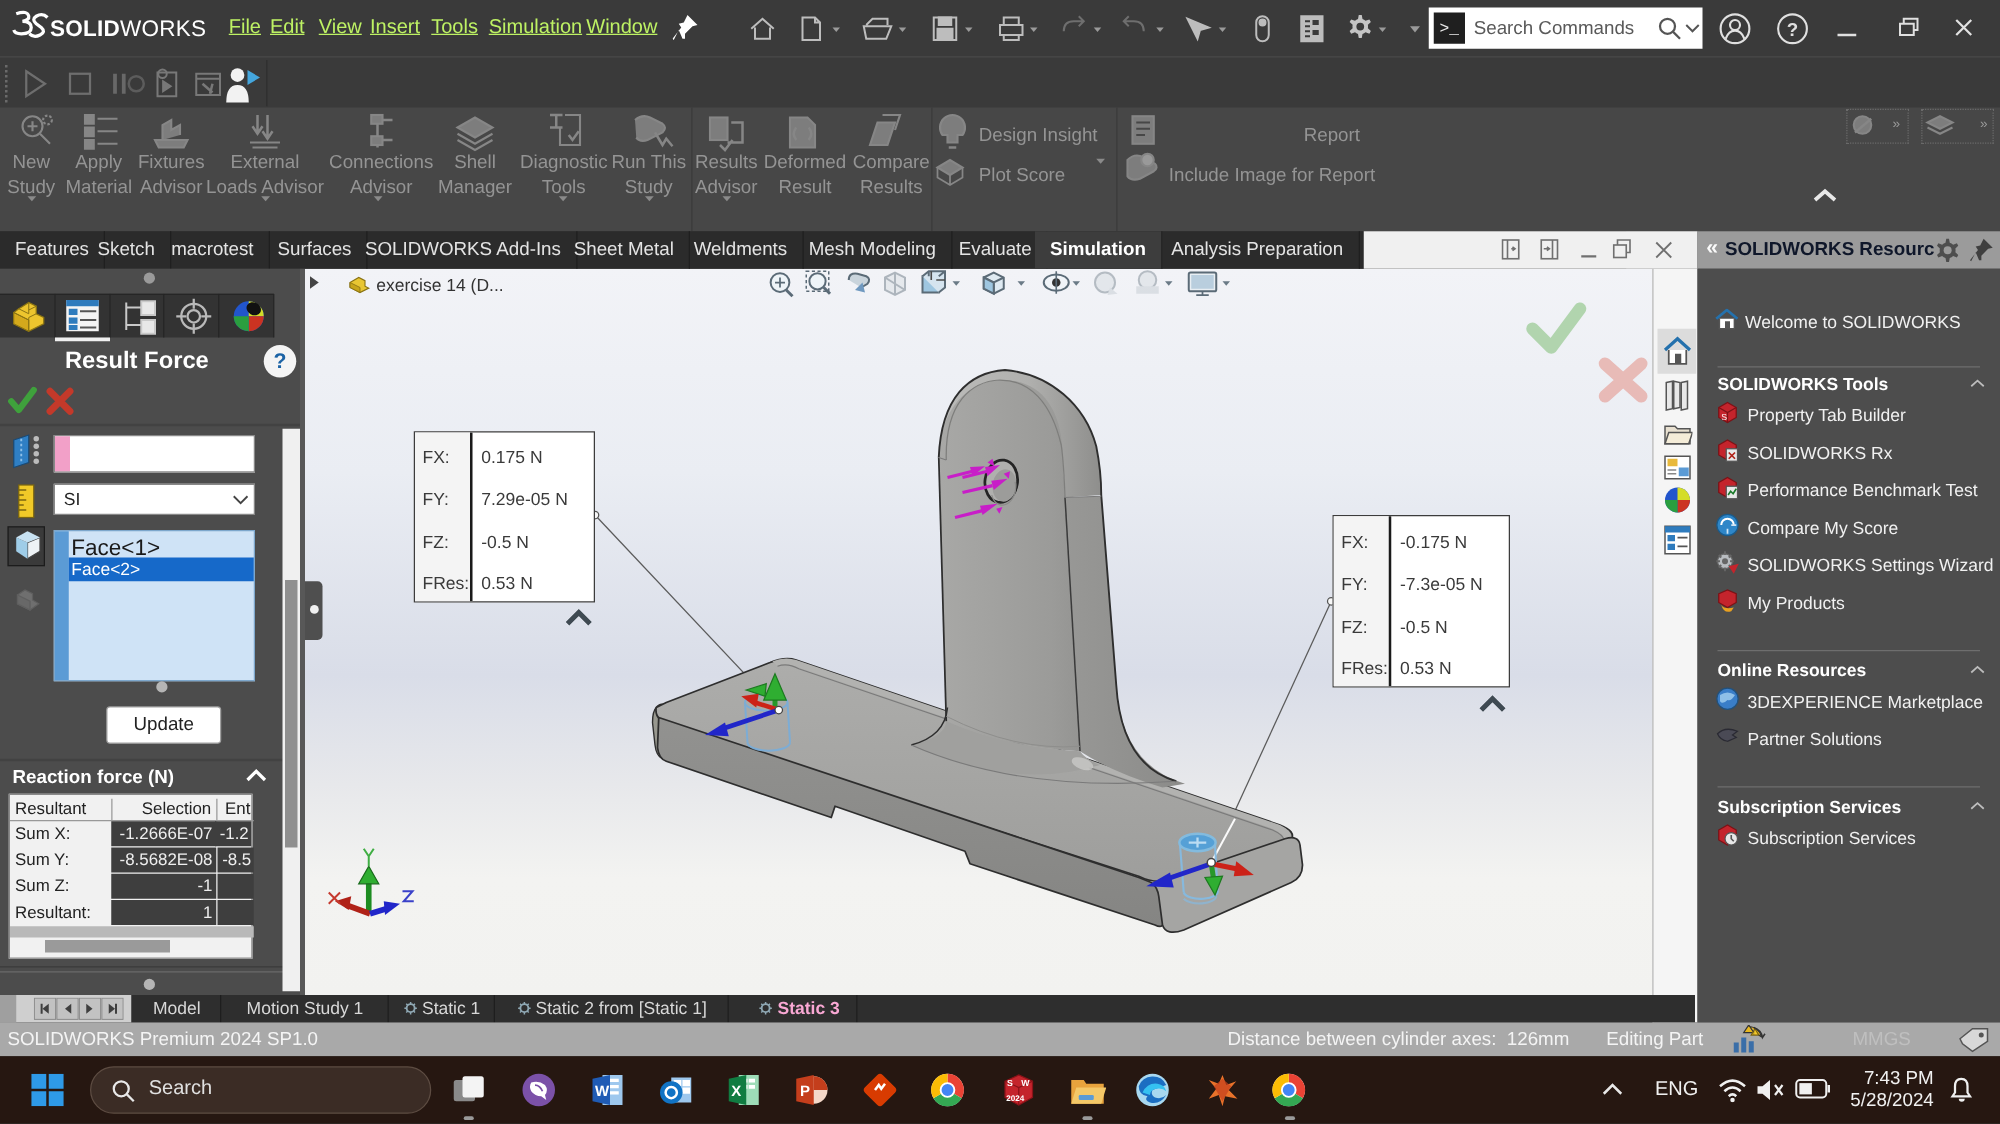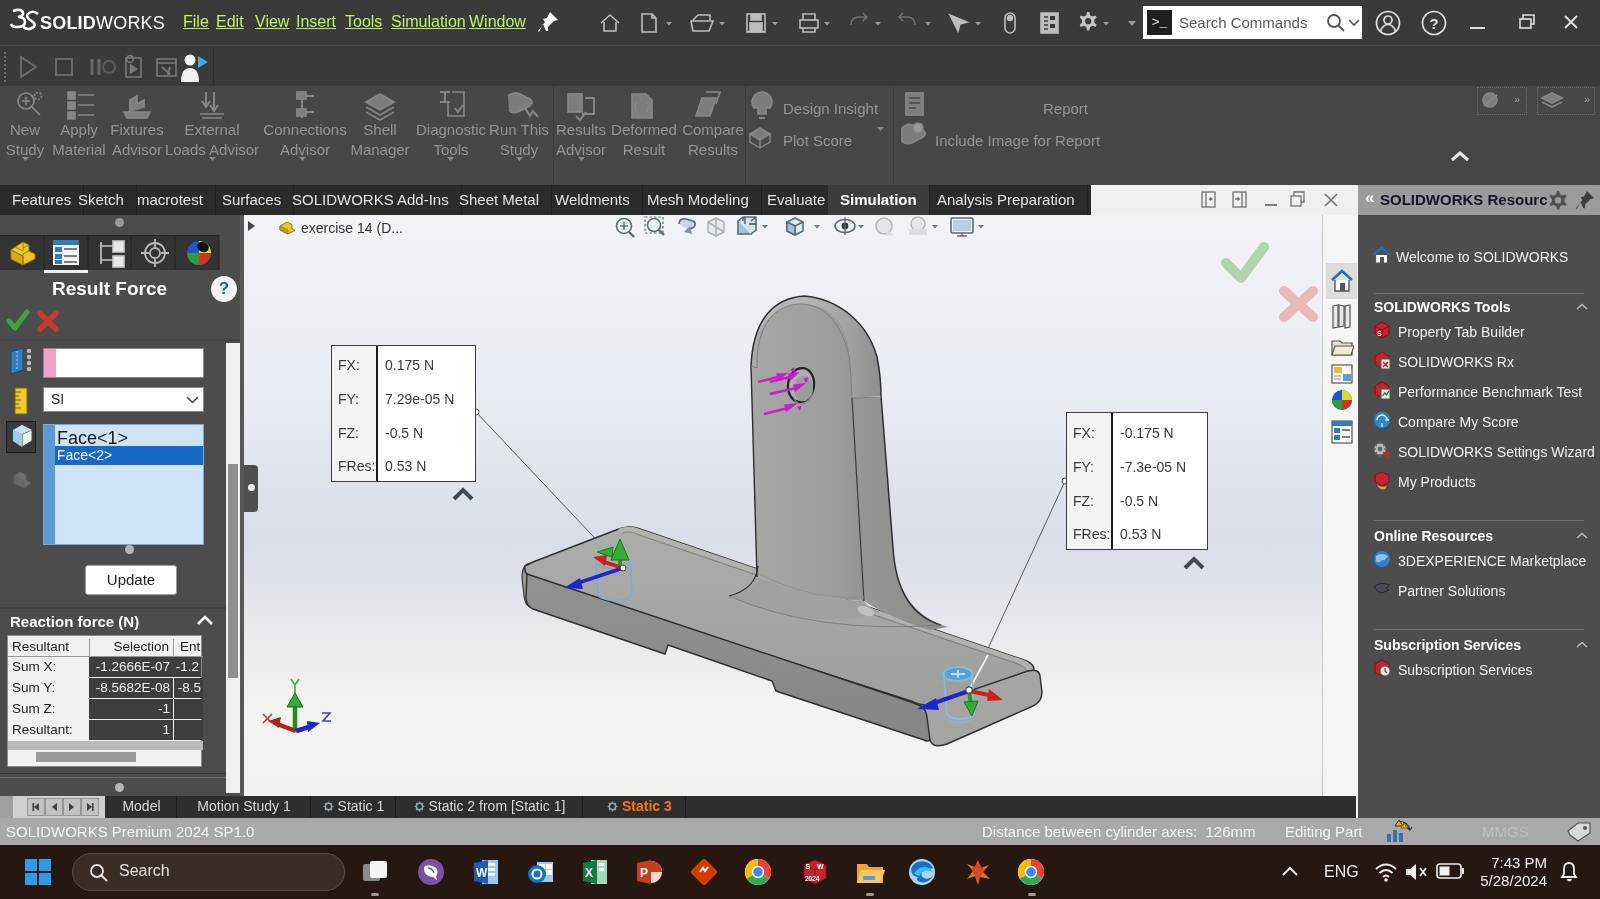--- a/index.html
+++ b/index.html
@@ -832,21 +832,21 @@
     <div class="btab" style="left:107px;width:70px">Model</div>
     <div class="btab" style="left:178px;width:133px">Motion Study 1</div>
     <div class="btab" style="left:312px;width:84px"><svg width="11" height="11" viewBox="0 0 11 11" style="vertical-align:-1px">
           <circle cx="5.5" cy="5.5" r="3.2" fill="none" stroke="#8fa8b4" stroke-width="1.5"></circle>
           <path d="M5.5 0.5 v2 M5.5 8.5 v2 M0.5 5.5 h2 M8.5 5.5 h2 M2 2 l1.4 1.4 M7.6 7.6 L9 9 M9 2 L7.6 3.4 M3.4 7.6 L2 9" stroke="#8fa8b4" stroke-width="1.2"></path>
         </svg> Static 1</div>
     <div class="btab" style="left:397px;width:186px"><svg width="11" height="11" viewBox="0 0 11 11" style="vertical-align:-1px">
           <circle cx="5.5" cy="5.5" r="3.2" fill="none" stroke="#8fa8b4" stroke-width="1.5"></circle>
           <path d="M5.5 0.5 v2 M5.5 8.5 v2 M0.5 5.5 h2 M8.5 5.5 h2 M2 2 l1.4 1.4 M7.6 7.6 L9 9 M9 2 L7.6 3.4 M3.4 7.6 L2 9" stroke="#8fa8b4" stroke-width="1.2"></path>
         </svg> Static 2 from [Static 1]</div>
-    <div class="btab" style="left:594px;width:92px;color:#f97316;font-weight:bold"><svg width="11" height="11" viewBox="0 0 11 11" style="vertical-align:-1px">
+    <div class="btab" style="left:594px;width:92px;color:#f9a8d4;font-weight:bold"><svg width="11" height="11" viewBox="0 0 11 11" style="vertical-align:-1px">
           <circle cx="5.5" cy="5.5" r="3.2" fill="none" stroke="#8fa8b4" stroke-width="1.5"></circle>
           <path d="M5.5 0.5 v2 M5.5 8.5 v2 M0.5 5.5 h2 M8.5 5.5 h2 M2 2 l1.4 1.4 M7.6 7.6 L9 9 M9 2 L7.6 3.4 M3.4 7.6 L2 9" stroke="#8fa8b4" stroke-width="1.2"></path>
         </svg> Static 3</div>
   </div>
   <div class="abs" id="statusbar">
     <div class="abs" style="left:6px;top:5px">SOLIDWORKS Premium 2024 SP1.0</div>
     <div class="abs" style="left:982px;top:5px">Distance between cylinder axes:&nbsp; 126mm</div>
     <div class="abs" style="left:1285px;top:5px">Editing Part</div>
     <svg class="abs" style="left:1385px;top:2px" width="28" height="24" viewBox="0 0 28 24">
       <path d="M2 22 L2 14 h4 v8 z M8 22 L8 10 h4 v12 z M14 22 L14 13 h4 v9 z" fill="#3a6ea8"></path>

